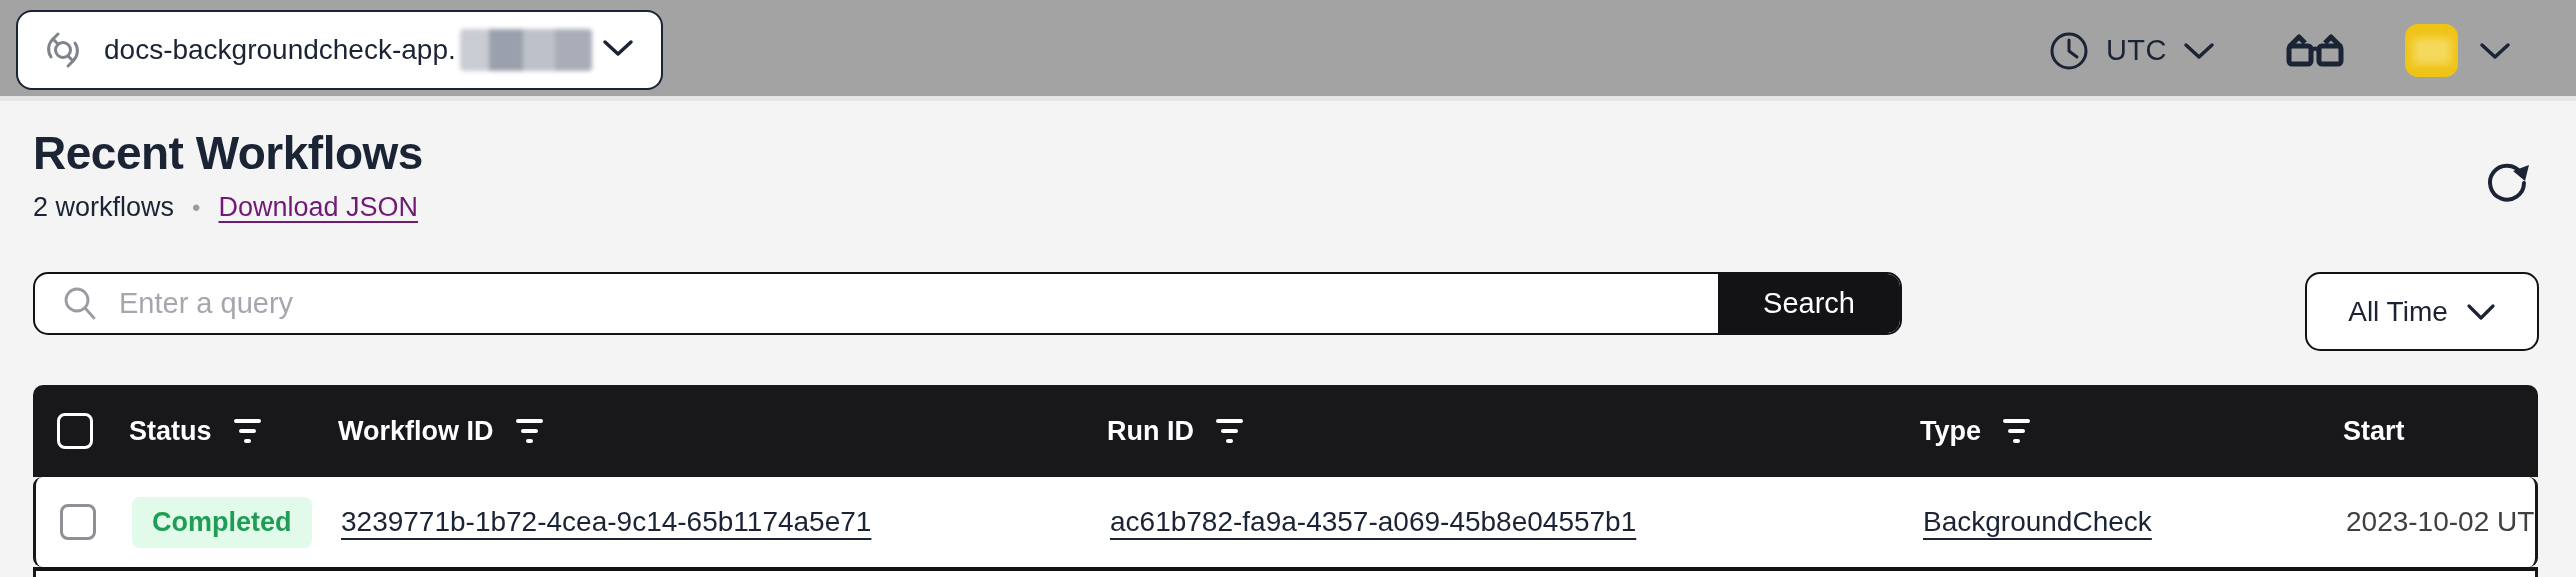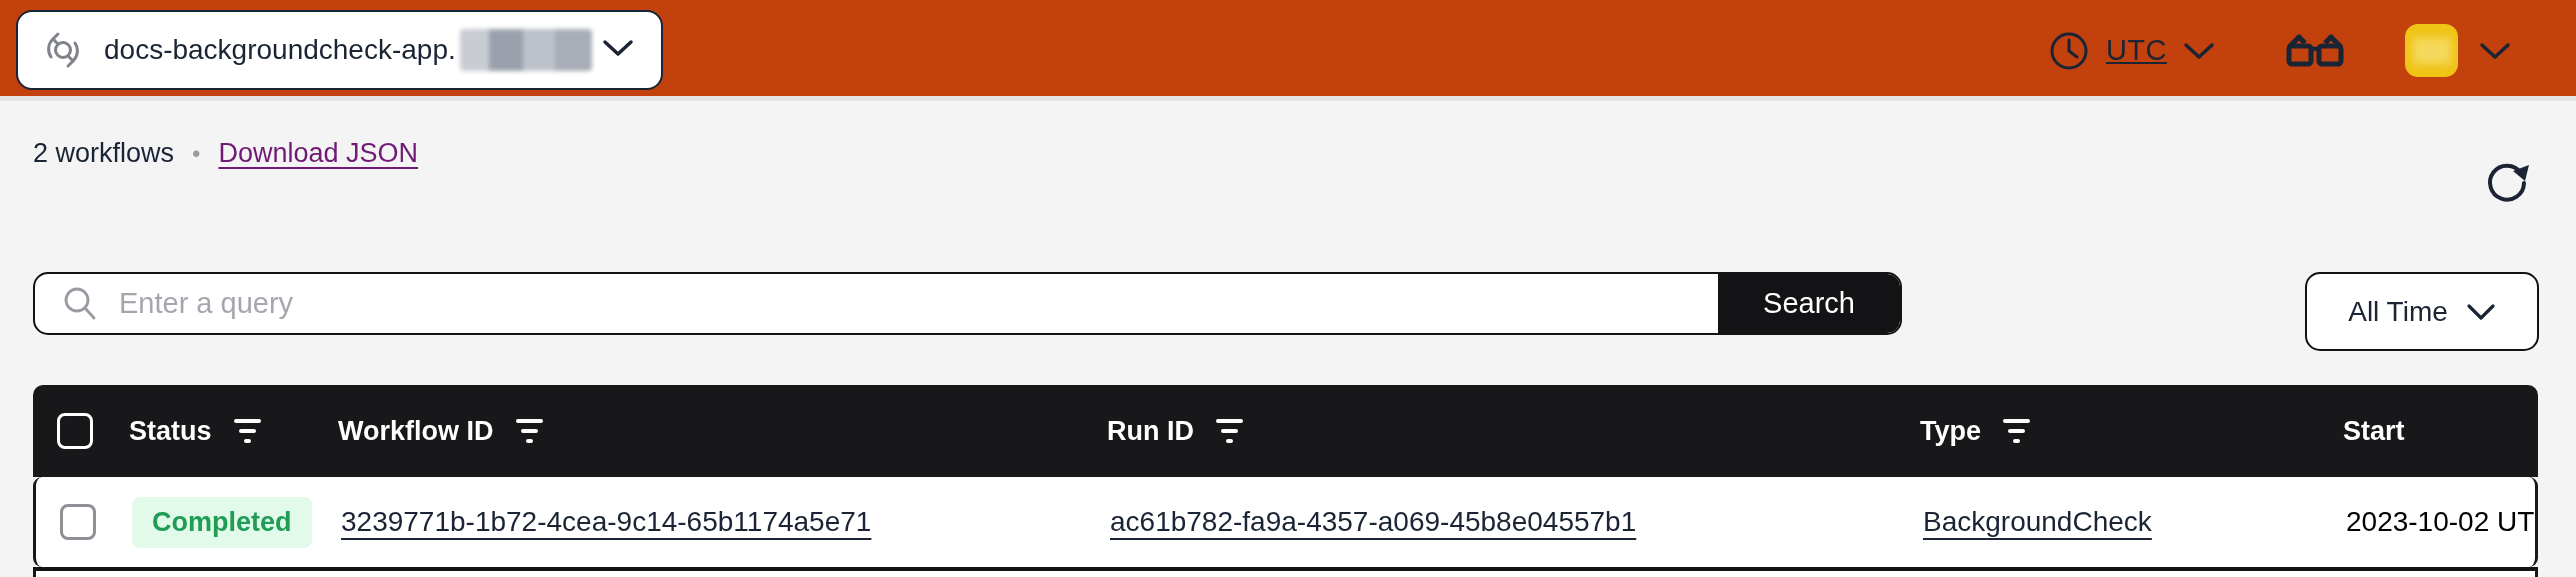--- a/index.html
+++ b/index.html
@@ -7,21 +7,21 @@
   body {
     font-family: "Liberation Sans", sans-serif;
     background: #f4f4f5;
     color: #1b2434;
     position: relative;
   }
 
   
   .topbar {
     position: absolute; left: 0; top: 0; width: 2576px; height: 101px;
-    background: #c2410c;
+    background: #a3a3a3;
     border-bottom: 5px solid #e5e5e8;
     display: flex; align-items: center;
   }
   .ns-select {
     position: absolute; left: 16px; top: 10px;
     width: 647px; height: 80px;
     background: #ffffff;
     border: 2.5px solid #1b2434;
     border-radius: 16px;
     display: flex; align-items: center;
@@ -33,21 +33,21 @@
     width: 132px; height: 42px; margin-left: 4px; border-radius: 4px;
     background: linear-gradient(90deg,#c9ccd3 0 22%, #9ba1ac 22% 48%, #bdc1c9 48% 72%, #a8adb7 72% 100%);
     filter: blur(2px);
   }
   .ns-select .chev { margin-left: auto; }
 
   .topbar-right {
     position: absolute; right: 64px; top: 0; height: 101px;
     display: flex; align-items: center;
   }
-  .tz-group { display: flex; align-items: center; cursor: pointer; text-decoration: underline; }
+  .tz-group { display: flex; align-items: center; cursor: pointer; }
   .tz-label { font-size: 29px; margin: 0 16px 0 16px; letter-spacing: 0.5px; }
   .gap-a { width: 70px; }
   .gap-b { width: 60px; }
   .avatar {
     width: 53px; height: 53px; border-radius: 13px;
     background: #efc417; position: relative; overflow: hidden; cursor: pointer;
   }
   .avatar .blur-block {
     position: absolute; left: 8px; top: 14px; width: 38px; height: 26px;
     background: #f5d95e; filter: blur(4px);
@@ -129,21 +129,21 @@
   .status-badge {
     background: #e1fae9; color: #1f9d55;
     font-size: 27px; font-weight: 700;
     padding: 10px 20px; border-radius: 8px; white-space: nowrap;
   }
   .id-link {
     font-size: 28px; color: #1b2434; text-decoration: underline;
     text-underline-offset: 7px; text-decoration-thickness: 2px;
     white-space: nowrap; cursor: pointer;
   }
-  .start-val { font-size: 28px; color: #000000; white-space: nowrap; }
+  .start-val { font-size: 28px; color: #404040; white-space: nowrap; }
 </style>
 </head>
 <body>
 
 <header class="topbar">
 
   <div class="ns-select">
     <span style="display:flex;">
       <svg width="46" height="46" viewBox="0 0 46 46" fill="none">
         <circle cx="23" cy="23" r="7.5" stroke="#80838c" stroke-width="3"></circle>
@@ -197,20 +197,21 @@
     </div>
     <span class="avatar-chev" style="display:flex;cursor:pointer;">
       <svg width="34" height="22" viewBox="0 0 34 22" fill="none">
           <path d="M4 5 L17 17 L30 5" stroke="#1b2434" stroke-width="3.5" stroke-linecap="round" stroke-linejoin="round" fill="none"></path>
         </svg>
     </span>
   </div>
 </header>
 
 <section class="page-head">
+  <h1 class="page-title">Recent Workflows</h1>
   <div class="sub-row">
     <span>2 workflows</span>
     <span class="dot-sep">•</span>
     <a class="dl-link">Download JSON</a>
   </div>
 </section>
 
 <div class="refresh-btn">
   <svg width="52" height="52" viewBox="0 0 52 52" fill="none">
     <path d="M40 16 A 17 17 0 1 0 43 26" stroke="#1b2434" stroke-width="4" fill="none" stroke-linecap="round"></path>

